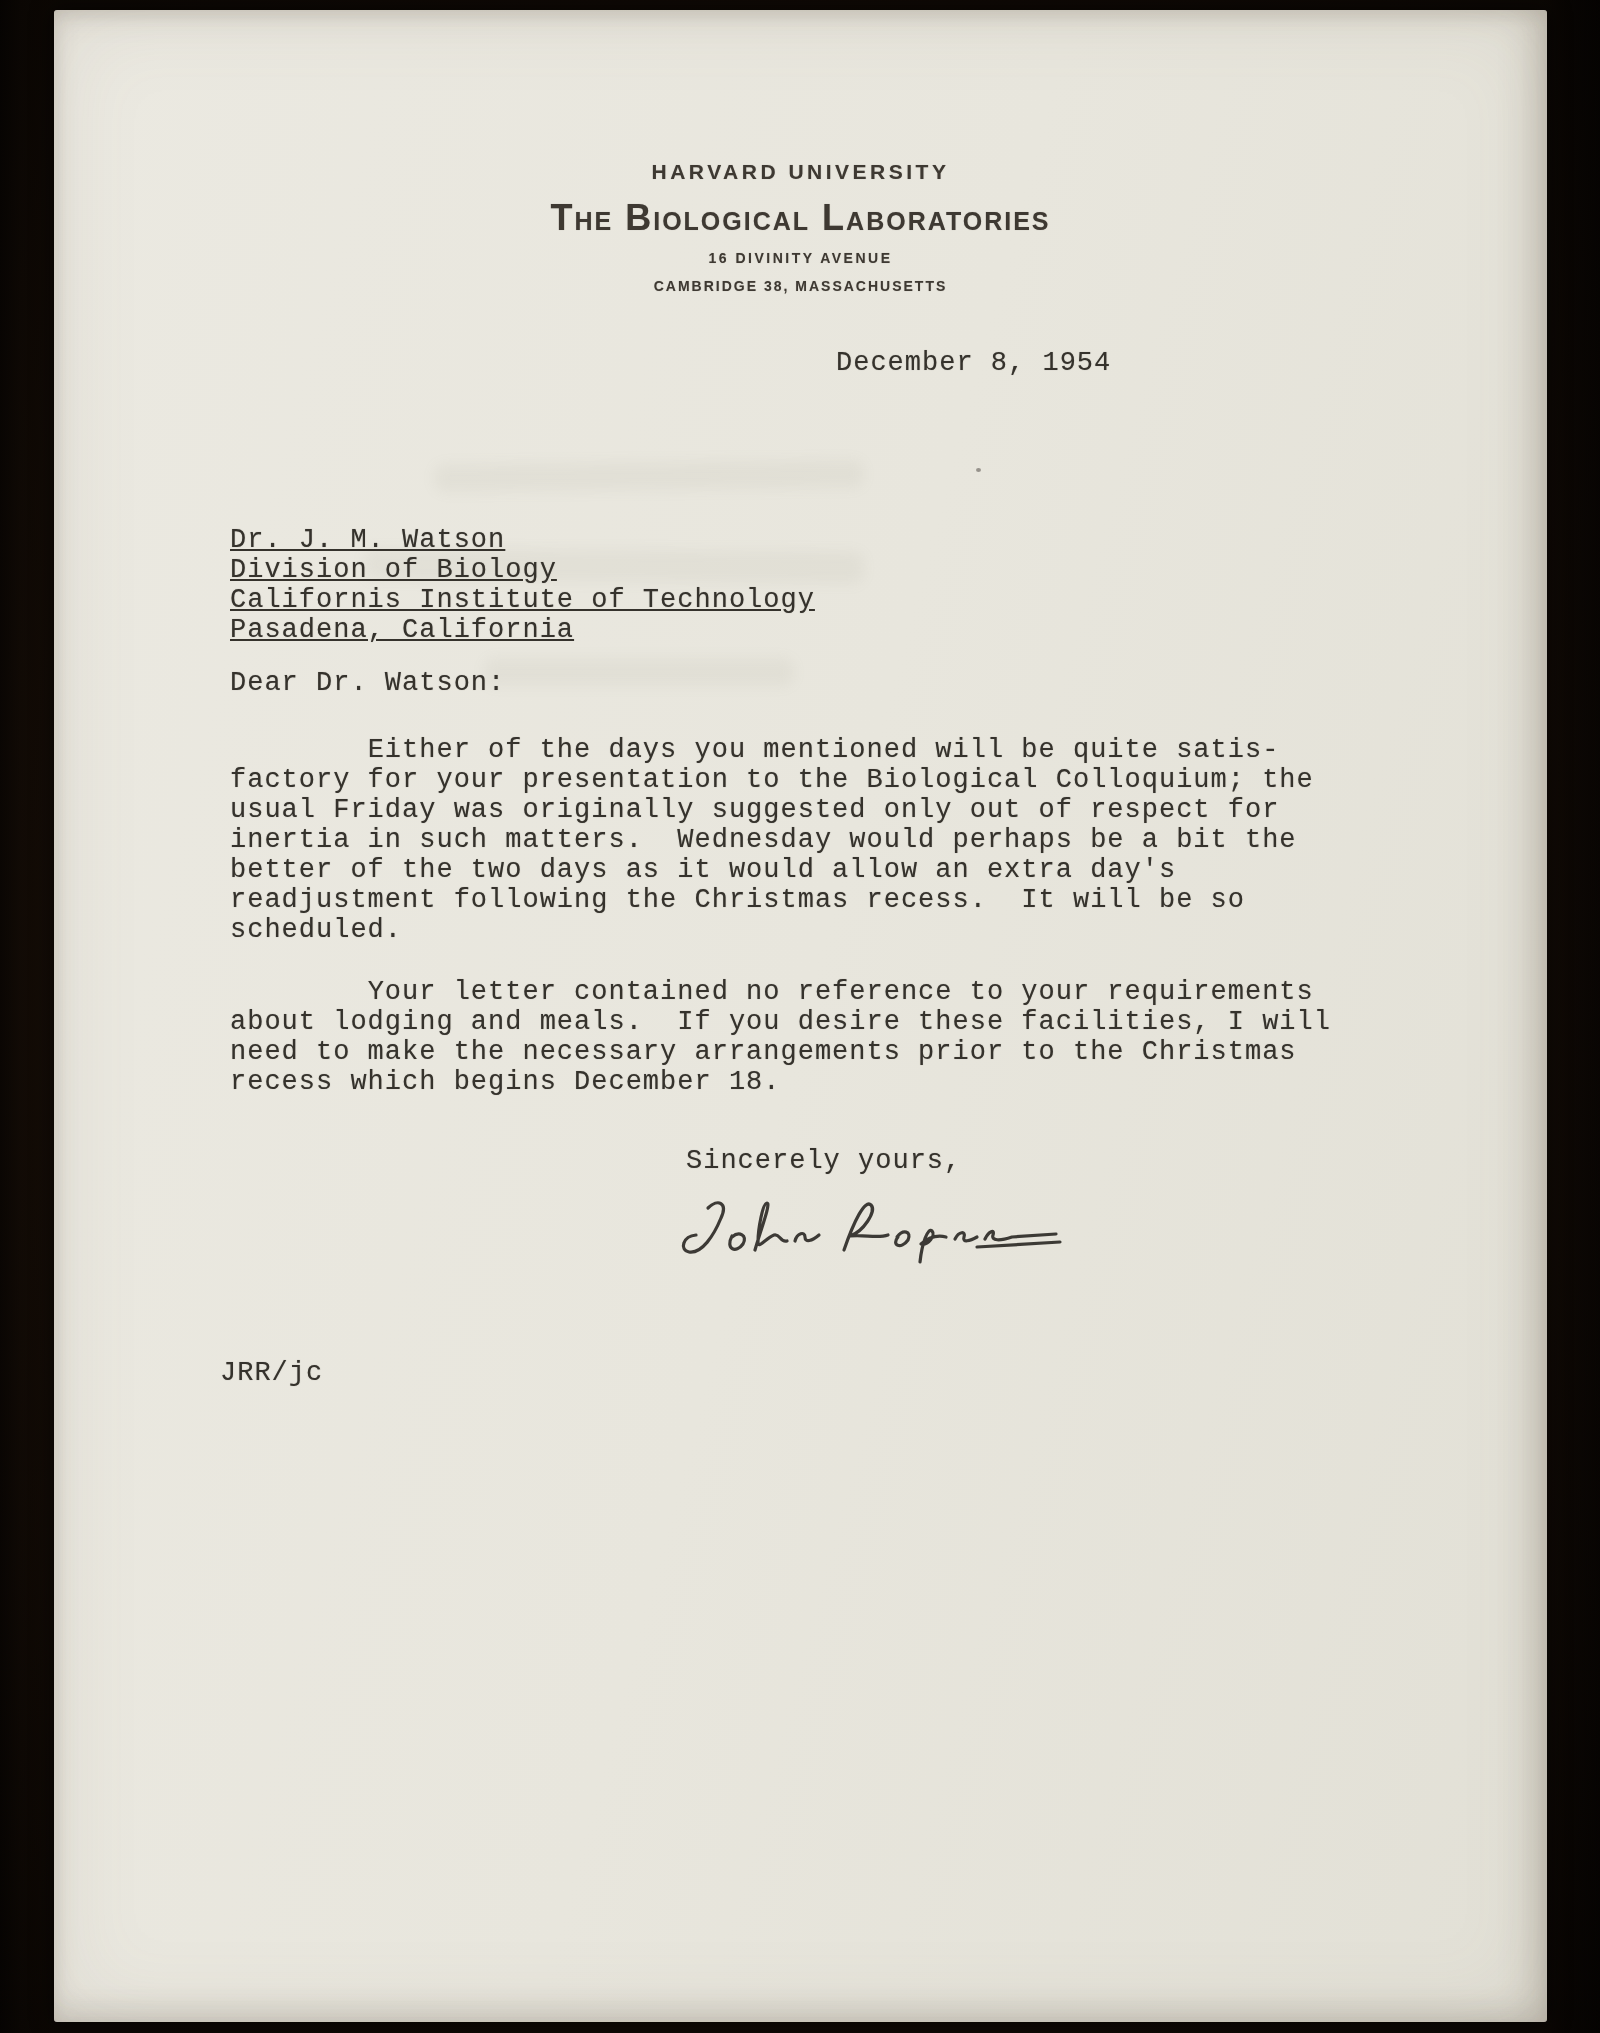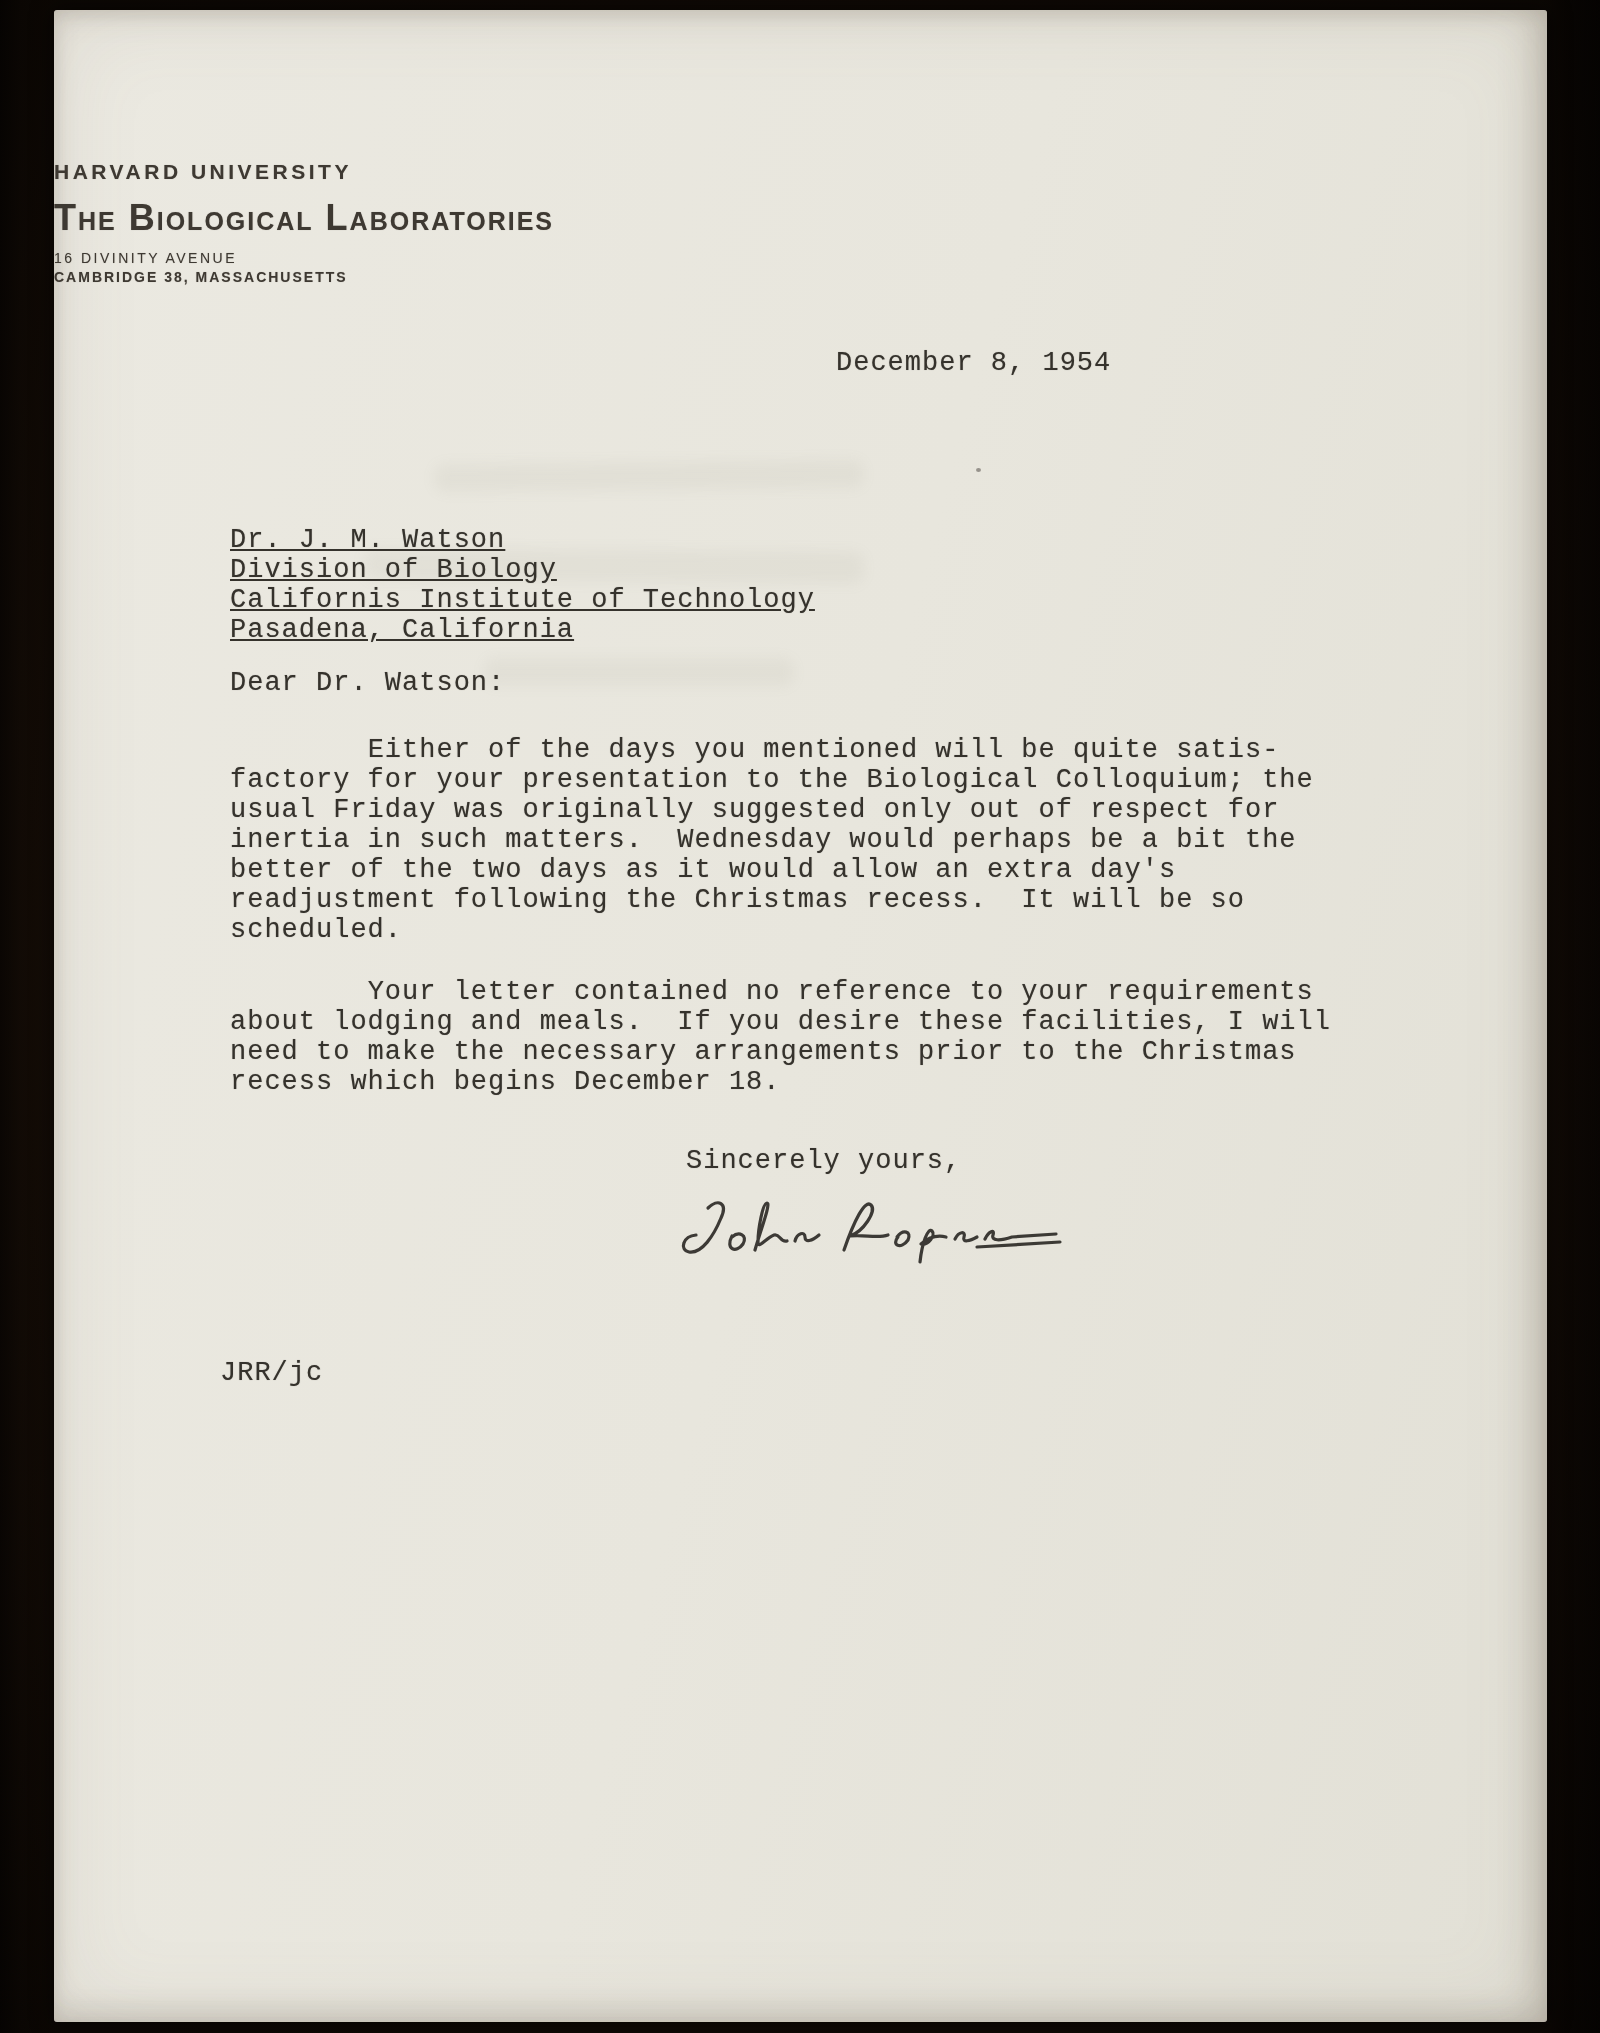--- a/index.html
+++ b/index.html
@@ -22,27 +22,27 @@
   .type {
     position:absolute;
     font-family:"Liberation Mono","DejaVu Sans Mono",monospace;
     font-size:27px; line-height:30px; letter-spacing:1px;
     color:#35322c; text-shadow:0 0 1px rgba(53,50,44,.38);
   }
   .prewrap { white-space:pre-wrap;margin-top:9px; }
   .preline { white-space:pre-line; }
 
   .letterhead {
-    position:absolute; top:150px; left:0; width:100%; text-align:left;
+    position:absolute; top:150px; left:0; width:100%; text-align:center;
     color:#3e3932; font-family:"Liberation Sans","DejaVu Sans",sans-serif;
     text-shadow:0 0 1px rgba(62,57,50,.3);
   }
   .lh1 { font-size:21px; font-weight:bold; letter-spacing:3.5px; margin-bottom:13px; }
   .lh2 { font-size:36px; font-weight:bold; font-variant:small-caps; letter-spacing:2px; margin-bottom:11px; }
-  .lh3 { font-size:14px; font-weight:normal; letter-spacing:2.5px; margin-bottom:3px; }
+  .lh3 { font-size:14px; font-weight:bold; letter-spacing:2.5px; margin-bottom:12px; }
   .lh4 { font-size:14px; font-weight:bold; letter-spacing:2px; }
 
   .date       { left:782px;  top:338px; }
   .recipient  { left:176px;  top:515px; width:1150px;text-decoration:underline; }
   .salutation { left:176px;  top:658px;text-align:right; }
   .para1      { left:176px;  top:716px; width:1160px; }
   .para2      { left:176px;  top:958px; width:1160px; }
   .closing    { left:632px;  top:1136px; }
   .signer     { left:640px;  top:1258px; }
   .reference  { left:166px;  top:1348px; }

